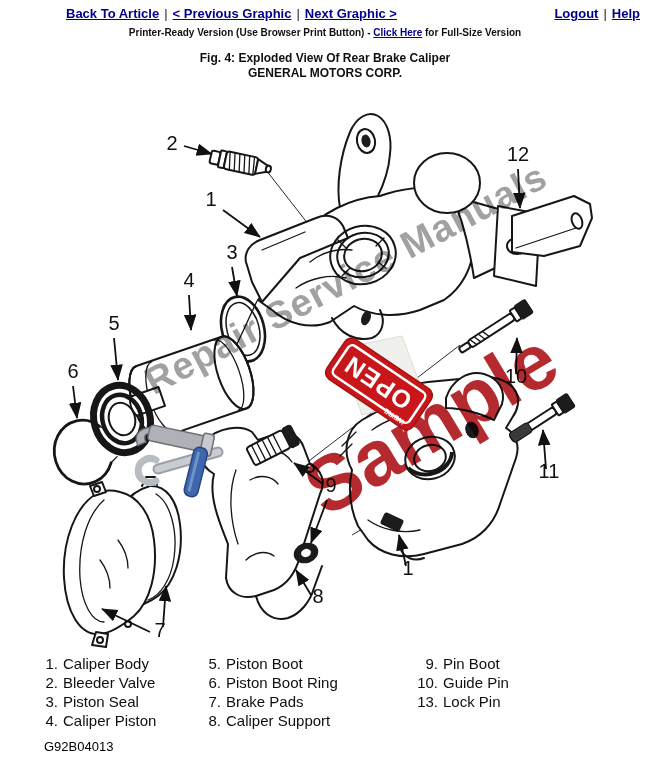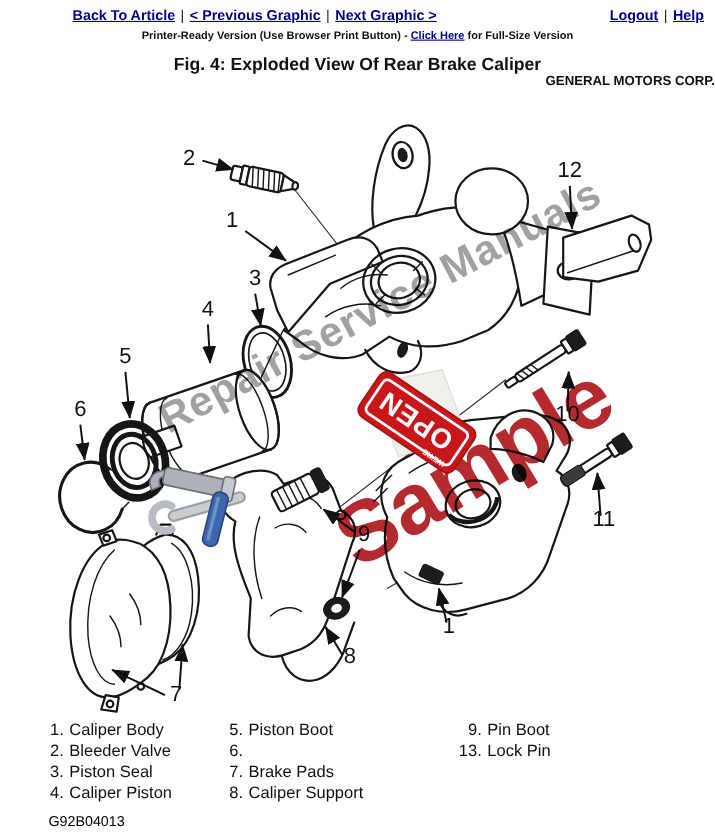--- a/index.html
+++ b/index.html
@@ -9,22 +9,22 @@
   
   .navrow{position:absolute;top:6px;left:0;width:650px;height:18px;font-size:13px;font-weight:700;}
   .nav-left{position:absolute;left:30px;top:0;white-space:nowrap;margin-left:36px;}
   .nav-right{position:absolute;right:10px;top:0;white-space:nowrap;}
   .navlink{color:#00008b;text-decoration:underline;cursor:pointer;}
   .sep{color:#222;font-weight:400;margin:0 5px;}
   .printer-line{position:absolute;top:27px;left:0;width:650px;text-align:center;
                 font-size:10px;font-weight:700;color:#101010;white-space:nowrap;}
   .printer-line a{color:#00008b;text-decoration:underline;cursor:pointer;}
   .fig-caption{position:absolute;top:51px;left:0;width:650px;text-align:center;
-               font-size:16px;font-weight:700;color:#101010;}
-  .company{position:absolute;top:66px;left:0;width:650px;text-align:right;
+               font-size:12px;font-weight:700;color:#101010;}
+  .company{position:absolute;top:66px;left:0;width:650px;text-align:center;
            font-size:12px;font-weight:700;color:#101010;}
 
   
   #diagram-svg{position:absolute;left:0;top:85px;width:650px;height:575px;z-index:1;}
   #wm-gray{position:absolute;left:148px;top:363px;z-index:2;white-space:nowrap;
            font-size:38px;font-weight:700;letter-spacing:1px;color:#9a9a9a;
            transform:rotate(-28deg);transform-origin:0 50%;
            mix-blend-mode:multiply;opacity:.93;pointer-events:none;}
   #wm-red{position:absolute;left:333px;top:448px;z-index:3;white-space:nowrap;
           font-size:78px;line-height:82px;font-weight:700;color:#b01e22;
@@ -279,35 +279,40 @@
         <span class="pname">Caliper Piston</span>
       </div>
   </div>
   <div class="plist-col pl-c1">
     <div class="plist-item">
         <span class="pnum">5.</span>
         <span class="pname">Piston Boot</span>
       </div>
     <div class="plist-item">
         <span class="pnum">6.</span>
+        <span class="pname">Piston Boot Ring</span>
       </div>
     <div class="plist-item">
         <span class="pnum">7.</span>
         <span class="pname">Brake Pads</span>
       </div>
     <div class="plist-item">
         <span class="pnum">8.</span>
         <span class="pname">Caliper Support</span>
       </div>
   </div>
   <div class="plist-col pl-c2">
     <div class="plist-item">
         <span class="pnum">9.</span>
         <span class="pname">Pin Boot</span>
       </div>
     <div class="plist-item">
+        <span class="pnum">10.</span>
+        <span class="pname">Guide Pin</span>
+      </div>
+    <div class="plist-item">
         <span class="pnum">13.</span>
         <span class="pname">Lock Pin</span>
       </div>
   </div>
 </div>
 
 <div class="figure-code">G92B04013</div>
 
 </body></html>

